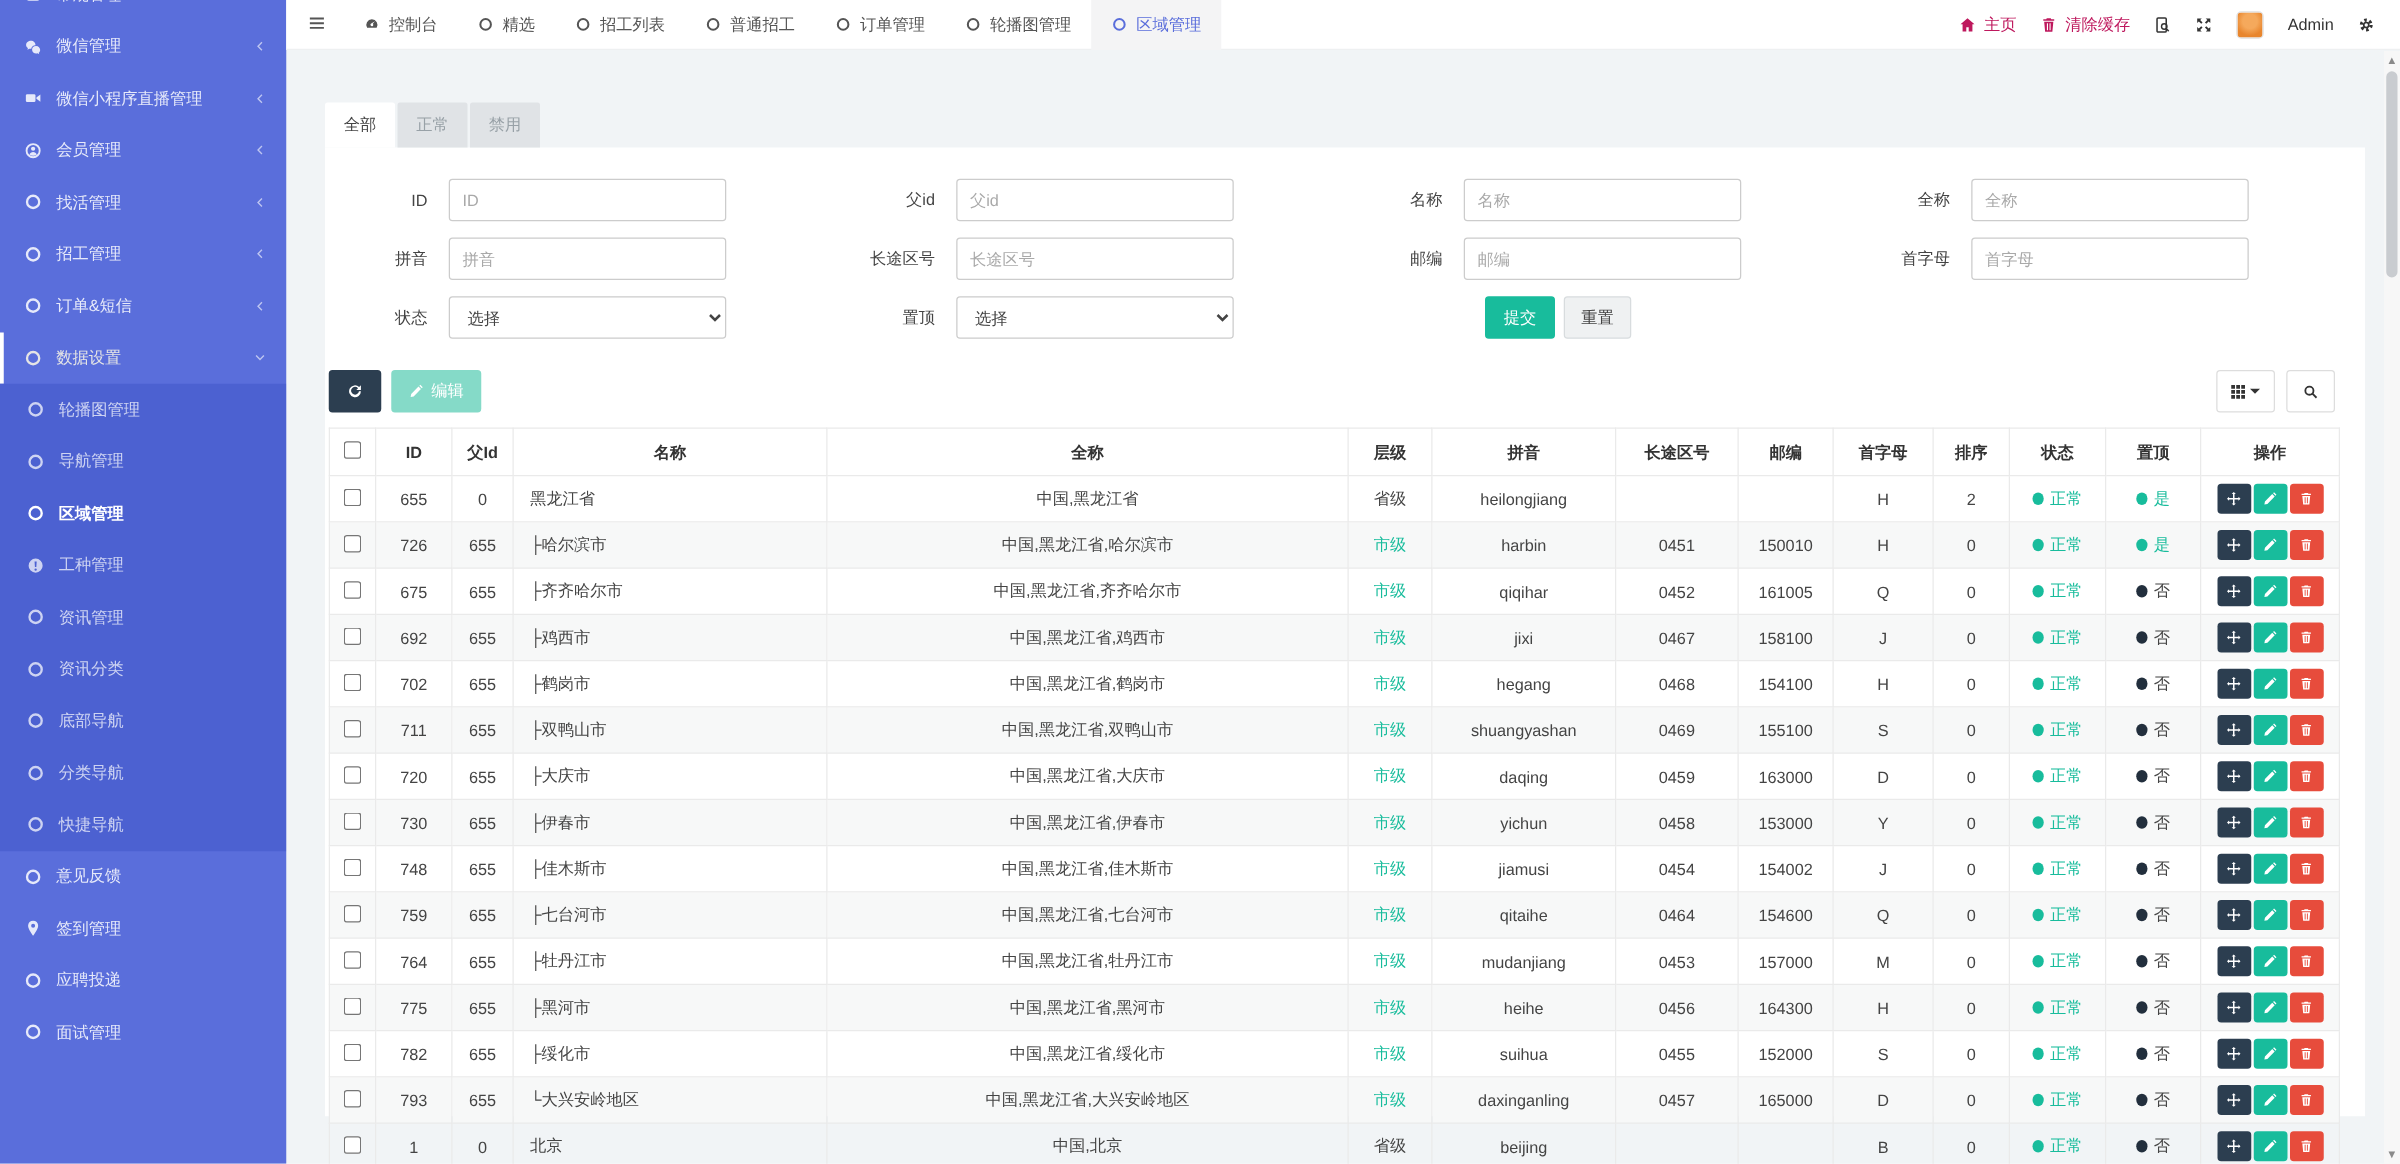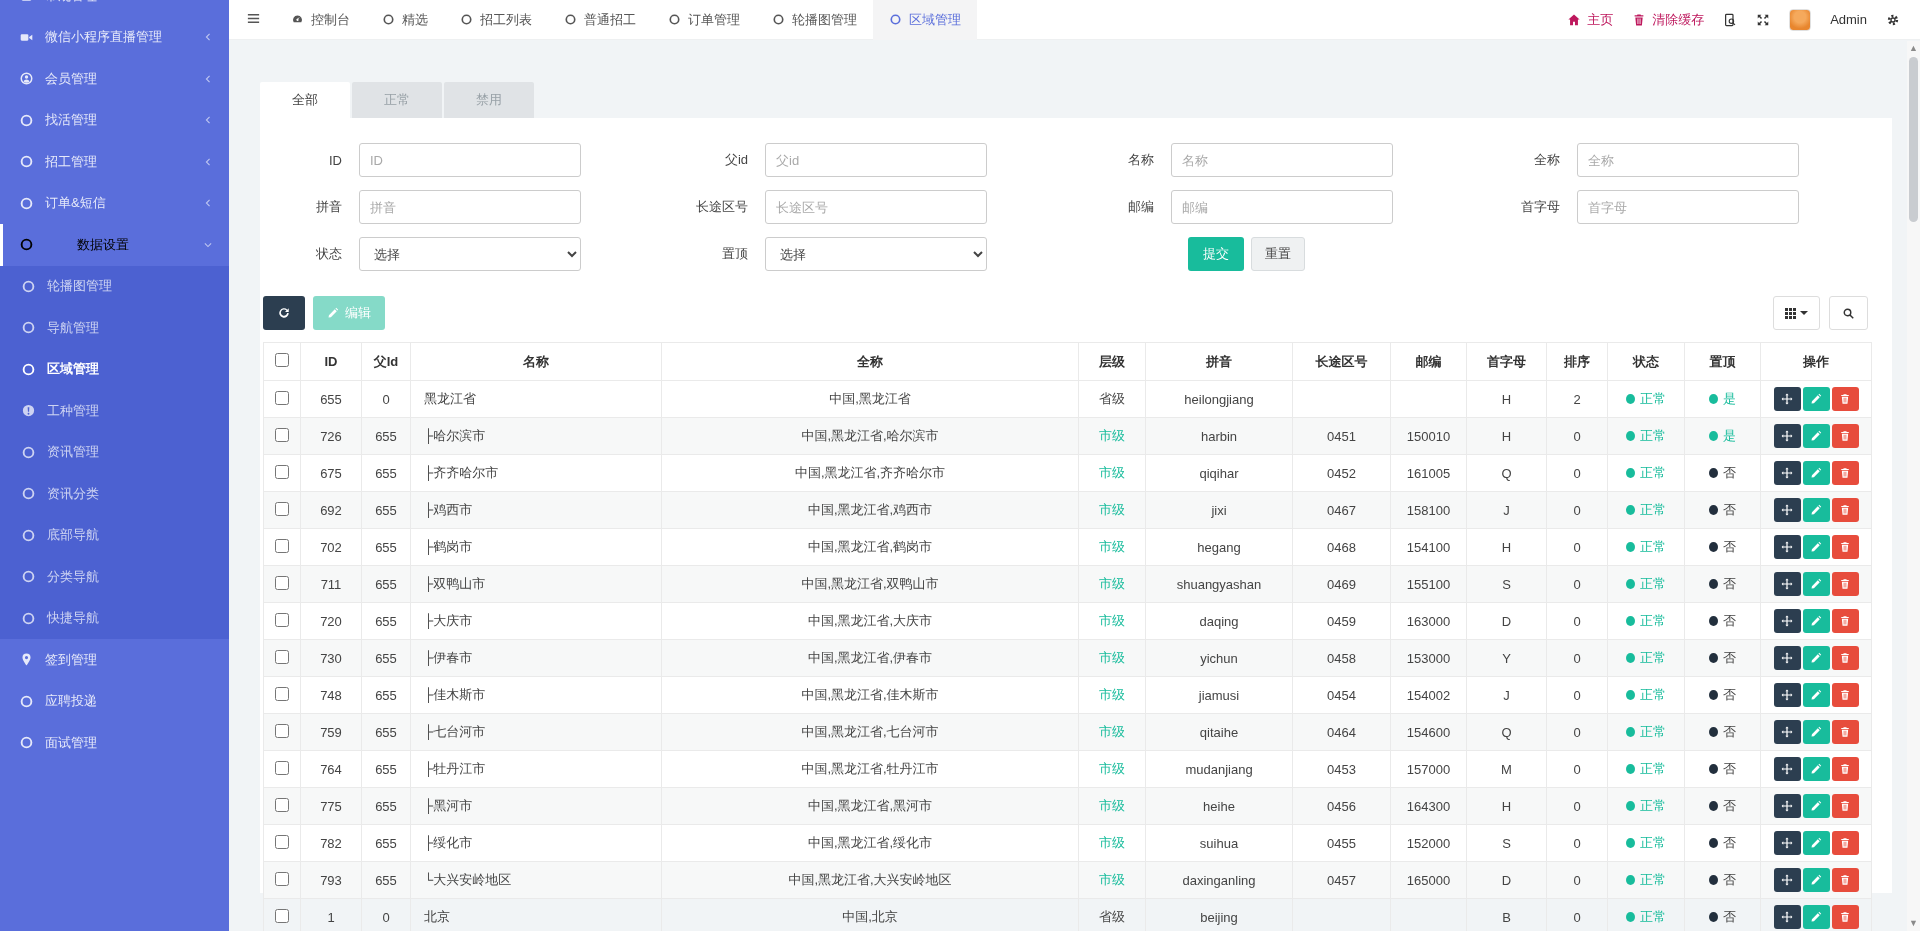--- a/index.html
+++ b/index.html
@@ -11,21 +11,21 @@
   .app { display:flex; width:1920px; height:931px; }
 
   
   .sidebar { width:229px; height:931px; background:#5a6edb; flex:none; display:flex; flex-direction:column; }
   .logo { height:40px; line-height:40px; text-align:center; color:#fff; font-size:21px; letter-spacing:2px; background:#5a6edb; position:relative; z-index:2; }
   .side-menu { flex:1; overflow:hidden; }
   .side-item { height:41.5px; display:flex; align-items:center; padding:0 16px 0 19px; color:rgba(255,255,255,.85); font-size:13px; text-decoration:none; cursor:pointer; }
   .side-item .ic { width:15px; height:15px; margin-right:11px; flex:none; }
   .side-item .chev { width:10px; height:10px; margin-left:auto; color:rgba(255,255,255,.6); flex:none; }
   .side-item.clipped { margin-top:-25px; }
-  .side-item.parent-active { border-left:3px solid #fff; padding-left:16px; color:#000000;gap:32px; }
+  .side-item.parent-active { border-left:3px solid #fff; padding-left:16px; color:#e5e5e5; }
   .submenu { background:#4c61d1; }
   .submenu .side-item { padding-left:21px; color:rgba(255,255,255,.72); }
   .submenu .side-item.active { color:#fff; font-weight:bold; }
 
   
   .main { flex:1; display:flex; flex-direction:column; min-width:0; }
   .topbar { height:40px; background:#fff; display:flex; align-items:center; border-bottom:1px solid #eef0f1; flex:none; }
   .hamburger { border:none; background:none; color:#555; margin:0 14px 0 17px; cursor:pointer; }
   .hamburger svg { width:15px; height:15px; }
   .nav-tabs { display:flex; height:40px; }
@@ -35,21 +35,21 @@
   .topbar-right { margin-left:auto; display:flex; align-items:center; gap:19px; padding-right:20px; color:#333; }
   .tb-link { display:flex; align-items:center; gap:6px; cursor:pointer; color:#be185d; }
   .tb-link .ic, .tb-icon .ic { width:14px; height:14px; }
   .tb-icon { cursor:pointer; display:flex; color:#333; }
   .avatar { width:22px; height:22px; border-radius:4px; background:radial-gradient(circle at 50% 35%, #f5a95c 0 35%, #e8862e 70%); border:1px solid #e0e0e0; }
   .gear-btn { color:#333; }
 
   
   .content { flex:1; padding:42px 0 0 31px; position:relative; }
   .status-tabs { display:flex; }
-  .stab { height:36px; padding:0 32px; display:flex; align-items:center; font-size:13px; background:#e0e3e6; color:#98a1a7; margin-right:2px; border-radius:2px 2px 0 0; cursor:pointer; }
+  .stab { height:36px; padding:0 15px; display:flex; align-items:center; font-size:13px; background:#e0e3e6; color:#98a1a7; margin-right:2px; border-radius:2px 2px 0 0; cursor:pointer; }
   .stab.active { background:#fff; color:#444; }
   .panel { background:#fff; width:1632px; height:775px; padding-top:25px; }
 
   
   .f-row { display:flex; margin-bottom:13px; padding-left:2px; }
   .f-field { width:406px; display:flex; align-items:center; }
   .f-field label { width:97px; text-align:right; padding-right:17px; font-size:13px; color:#444; flex:none; }
   .f-field input, .f-field select { width:222px; height:34px; border:1px solid #ccc; border-radius:3px; padding:0 10px; font-size:13px; color:#444; background:#fff; font-family:inherit; }
   .f-field input::placeholder { color:#a9a9a9; }
   .f-buttons { display:flex; align-items:center; gap:7px; margin-left:114px; }
@@ -182,20 +182,29 @@
           <svg class="ic">
             <use href="#i-square"></use>
           </svg>
           <span class="lbl">常规管理</span>
           <svg class="chev">
             <use href="#i-chev-left"></use>
           </svg>
         </a>
         <a class="side-item">
           <svg class="ic">
+            <use href="#i-wechat"></use>
+          </svg>
+          <span class="lbl">微信管理</span>
+          <svg class="chev">
+            <use href="#i-chev-left"></use>
+          </svg>
+        </a>
+        <a class="side-item">
+          <svg class="ic">
             <use href="#i-video"></use>
           </svg>
           <span class="lbl">微信小程序直播管理</span>
           <svg class="chev">
             <use href="#i-chev-left"></use>
           </svg>
         </a>
         <a class="side-item">
           <svg class="ic">
             <use href="#i-user"></use>
@@ -290,20 +299,26 @@
             </svg>
             <span class="lbl">分类导航</span>
           </a>
           <a class="side-item">
             <svg class="ic">
               <use href="#i-circle"></use>
             </svg>
             <span class="lbl">快捷导航</span>
           </a>
         </div>
+        <a class="side-item">
+          <svg class="ic">
+            <use href="#i-circle"></use>
+          </svg>
+          <span class="lbl">意见反馈</span>
+        </a>
         <a class="side-item">
           <svg class="ic">
             <use href="#i-pin"></use>
           </svg>
           <span class="lbl">签到管理</span>
         </a>
         <a class="side-item">
           <svg class="ic">
             <use href="#i-circle"></use>
           </svg>

